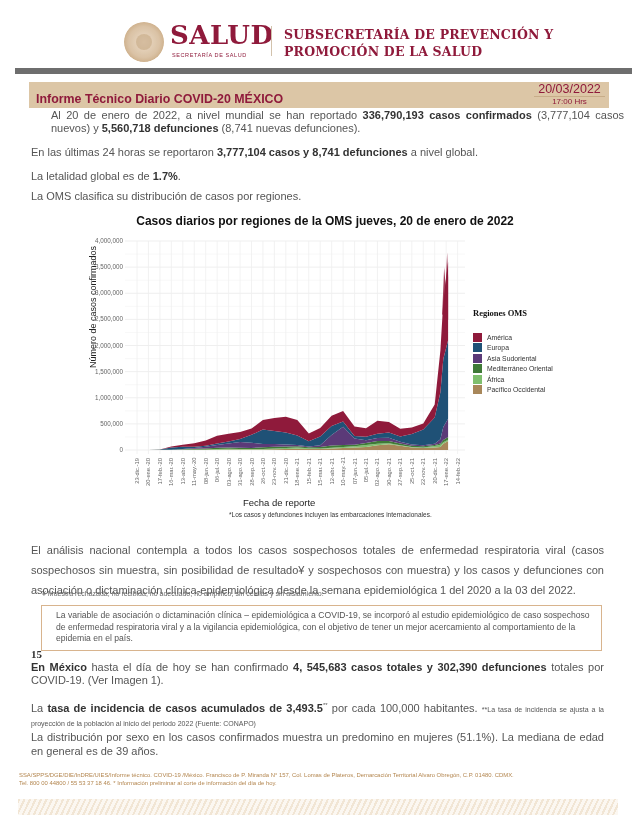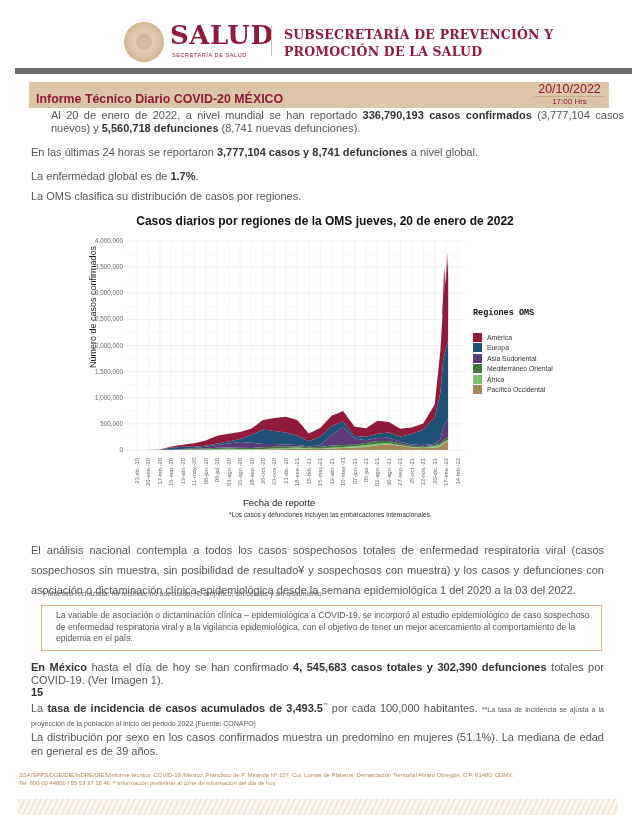--- a/index.html
+++ b/index.html
@@ -39,21 +39,21 @@
   .chart-title { position: absolute; left: 50px; top: 4px; width: 400px; text-align: center; font-family: "Liberation Sans", sans-serif;
           font-weight: bold; font-size: 12px; color: #111; }
   .ytick { position: absolute; right: 452px; font-family: "Liberation Sans", sans-serif; font-size: 6.3px; color: #666; text-align: right; }
   .ylabel { position: absolute; left: -52px; top: 92px; width: 140px; transform: rotate(-90deg); transform-origin: 70px 50%;
           text-align: center; font-family: "Liberation Sans", sans-serif; font-size: 9px; color: #222; }
   .xtick { position: absolute; top: 250px; width: 28px; height: 8px; font-family: "Liberation Sans", sans-serif; font-size: 5.8px;
           color: #666; transform-origin: 0 0; transform: rotate(-90deg); text-align: right; white-space: nowrap; }
   .xlabel { position: absolute; left: 168px; top: 287px; font-family: "Liberation Sans", sans-serif; font-size: 9.5px; color: #222; }
   .xnote { position: absolute; left: 154px; top: 301px; font-family: "Liberation Sans", sans-serif; font-size: 6.5px; color: #333; }
   .legend { position: absolute; left: 398px; top: 98px; }
-  .legend-title { font-family: Liberation Mono, monospace; font-weight: bold; font-size: 8.5px; color: #111; margin-bottom: 14px; }
+  .legend-title { font-family: Liberation Serif, serif; font-weight: bold; font-size: 8.5px; color: #111; margin-bottom: 14px; }
   .legend-item { display: flex; align-items: center; height: 10.5px; }
   .legend-swatch { width: 9px; height: 9px; margin-right: 5px; }
   .legend-label { font-family: "Liberation Sans", sans-serif; font-size: 6.8px; color: #333; }
 
   .info-box { position: absolute; left: 41px; top: 605px; width: 561px; height: 46px; border: 1px solid #d8b48e; padding: 4px 10px 0 14px;
           font-family: "Liberation Sans", sans-serif; font-size: 8.6px; line-height: 11.5px; color: #555; }
 
   .footer-text { position: absolute; left: 19px; top: 771px; width: 600px; font-family: "Liberation Sans", sans-serif;
           font-size: 5.9px; line-height: 8px; color: #b3864f; }
   .footer-pattern { position: absolute; left: 18px; top: 799px; width: 600px; height: 16px;
@@ -71,32 +71,32 @@
   <div class="subsec">
     <div>SUBSECRETARÍA DE PREVENCIÓN Y</div>
     <div>PROMOCIÓN DE LA SALUD</div>
   </div>
 </div>
 <div class="grey-bar"></div>
 
 <div class="title-band"></div>
 <div class="title-text">Informe Técnico Diario COVID-20 MÉXICO</div>
 <div class="date-box">
-  <div class="date-main">20/10/2022</div>
+  <div class="date-main">20/03/2022</div>
   <div class="date-time">17:00 Hrs</div>
 </div>
 
 <div class="p" style="top:109px;margin-left:20px;">
   <span>Al 20 de enero de 2022, a nivel mundial se han reportado </span><b>336,790,193 casos confirmados</b><span> (3,777,104 casos nuevos) y </span><b>5,560,718 defunciones</b><span> (8,741 nuevas defunciones).</span>
 </div>
 <div class="p" style="top:146px;">
   <span>En las últimas 24 horas se reportaron </span><b>3,777,104 casos y 8,741 defunciones</b><span> a nivel global.</span>
 </div>
 <div class="p" style="top:170px;">
-  <span>La enfermedad global es de </span><b>1.7%</b><span>.</span>
+  <span>La letalidad global es de </span><b>1.7%</b><span>.</span>
 </div>
 <div class="p" style="top:190px;">La OMS clasifica su distribución de casos por regiones.</div>
 
 <div class="chart">
   <div class="chart-title">Casos diarios por regiones de la OMS jueves, 20 de enero de 2022</div>
   <div class="ylabel">Número de casos confirmados</div>
   <div id="yticks">
       <div class="ytick" style="top: 27px;">4,000,000</div>
       <div class="ytick" style="top: 53.125px;">3,500,000</div>
       <div class="ytick" style="top: 79.25px;">3,000,000</div>
@@ -227,21 +227,21 @@
 </div>
 
 <div class="p" style="top:540px; line-height:20px;">El análisis nacional contempla a todos los casos sospechosos totales de enfermedad respiratoria viral (casos sospechosos sin muestra, sin posibilidad de resultado¥ y sospechosos con muestra) y los casos y defunciones con asociación o dictaminación clínica-epidemiológica desde la semana epidemiológica 1 del 2020 a la 03 del 2022.</div>
 <div class="small-note" style="top:590px;">¥ Muestra rechazada, no recibida, no adecuado, no amplifico, sin células y sin aislamiento.</div>
 
 <div class="info-box">La variable de asociación o dictaminación clínica – epidemiológica a COVID-19, se incorporó al estudio epidemiológico de caso sospechoso de enfermedad respiratoria viral y a la vigilancia epidemiológica, con el objetivo de tener un mejor acercamiento al comportamiento de la epidemia en el país.</div>
 
 <div class="p" style="top:661px;">
   <b>En México</b><span> hasta el día de hoy se han confirmado </span><b>4, 545,683 casos totales y 302,390 defunciones</b><span> totales por COVID-19. (Ver Imagen 1).</span>
 </div>
-<div class="p" style="top:686px; font-weight:bold; color:#333;">15</div>
+<div class="p" style="top:648px; font-weight:bold; color:#333;font-family:Liberation Serif, serif;">15</div>
 <div class="p" style="top:699px;">
   <span>La </span><b>tasa de incidencia de casos acumulados de 3,493.5</b><sup style="font-size:6px;">**</sup><span> por cada 100,000 habitantes. </span><span style="font-size:7px;">**La tasa de incidencia se ajusta a la proyección de la población al inicio del periodo 2022 (Fuente: CONAPO)</span>
 </div>
 <div class="p" style="top:730px; line-height:14px;">La distribución por sexo en los casos confirmados muestra un predomino en mujeres (51.1%). La mediana de edad en general es de 39 años.</div>
 
 <div class="footer-text">
   <div>SSA/SPPS/DGE/DIE/InDRE/UIES/Informe técnico. COVID-19 /México. Francisco de P. Miranda N° 157, Col. Lomas de Plateros, Demarcación Territorial Alvaro Obregón, C.P. 01480. CDMX.</div>
   <div>Tel. 800 00 44800 / 55 53 37 18 46. * Información preliminar al corte de información del día de hoy.</div>
 </div>
 <div class="footer-pattern"></div>

